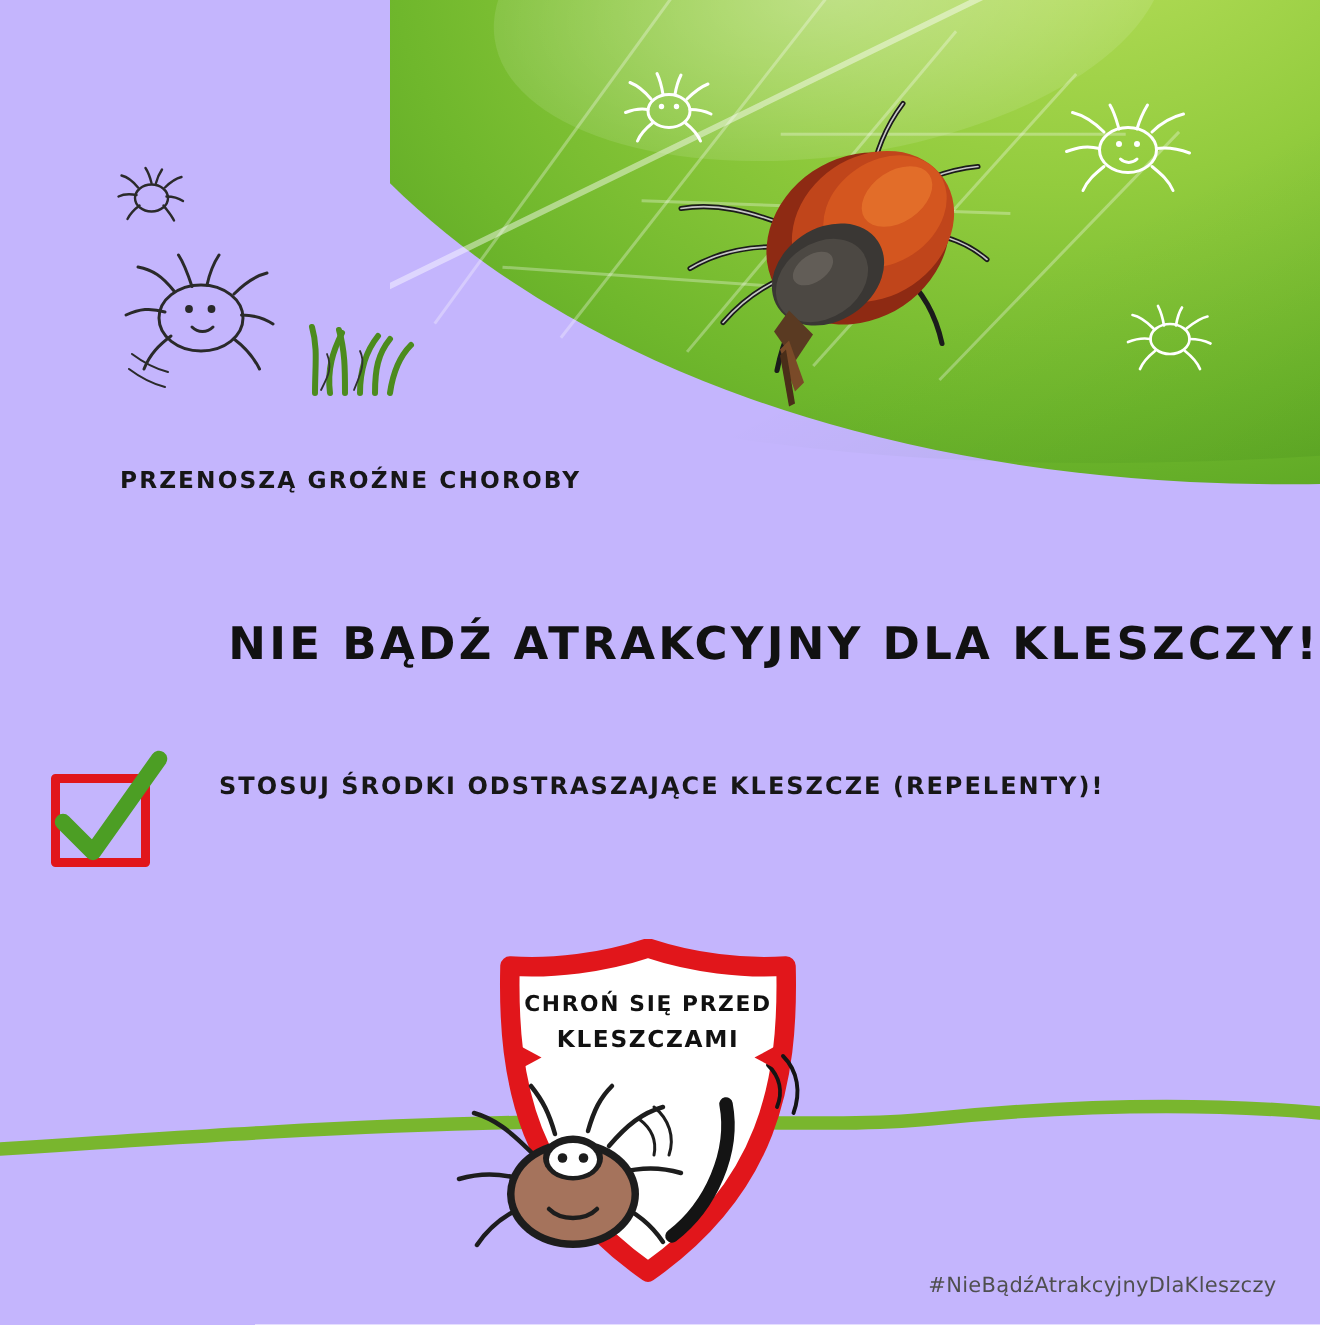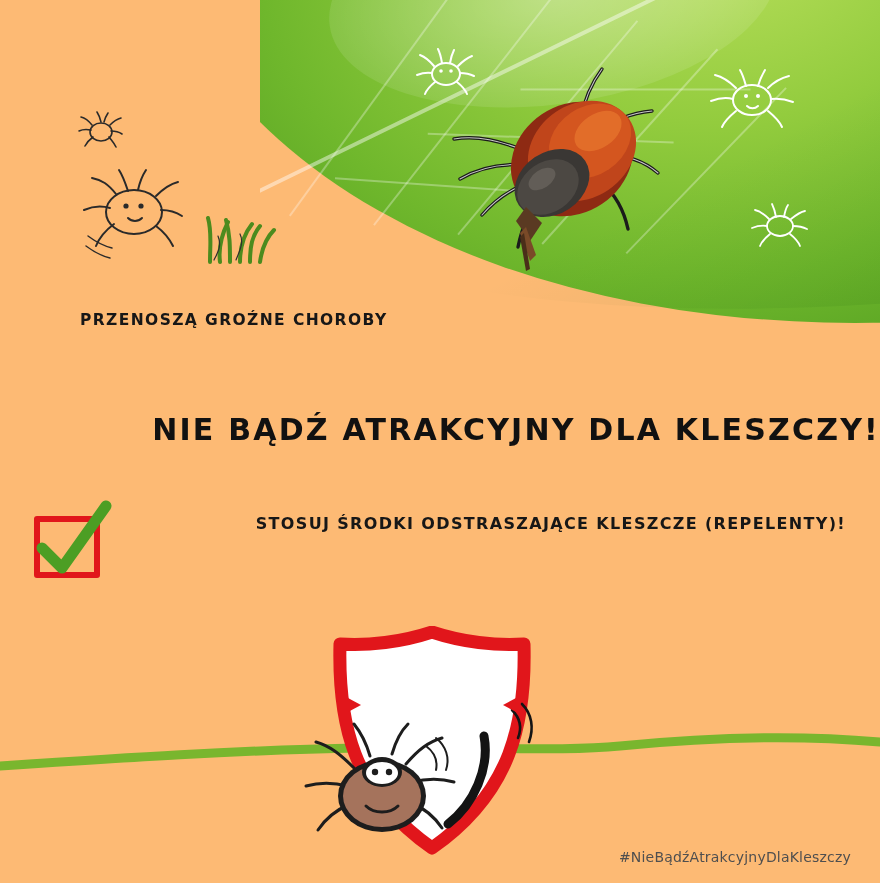--- a/index.html
+++ b/index.html
@@ -7,21 +7,21 @@
     padding: 0;
     background: #ffffff;
   }
   body {
     font-family: "DejaVu Sans", sans-serif;
   }
   #poster {
     position: relative;
     width: 880px;
     height: 883px;
-    background: #fdba74;
+    background: #c4b5fd;
     overflow: hidden;
   }
 
   
   .leaf-wrap {
     position: absolute;
     top: 0;
     right: 0;
     width: 620px;
     height: 330px;
@@ -146,21 +146,20 @@
     color: #171717;
     font-weight: 700;
     letter-spacing: 1.2px;
     text-transform: uppercase;
     line-height: 1.72;
     font-size: 15px;
   }
   .advice-text .line1 {
     font-size: 16px;
     letter-spacing: 1.35px;
-    text-align: right;
   }
 
   
   .green-stripe {
     position: absolute;
     left: 0;
     top: 700px;
     width: 880px;
     height: 120px;
     pointer-events: none;
@@ -415,20 +414,24 @@
 
   <div class="shield">
     <svg width="232" height="230" viewBox="0 0 232 230">
       <path d="M116,6 C86,16 52,20 24,18 C22,96 36,166 116,222 C196,166 210,96 208,18 C180,20 146,16 116,6 Z" fill="#ffffff" stroke="#e1161b" stroke-width="13" stroke-linejoin="round"></path>
       <path d="M168,110 C174,142 158,178 132,198" stroke="#141414" stroke-width="9" fill="none" stroke-linecap="round"></path>
       <g stroke="#141414" stroke-width="2.6" fill="none" stroke-linecap="round">
         <path d="M196,84 C204,92 206,102 202,112"></path>
         <path d="M206,78 C216,88 218,102 213,116"></path>
       </g>
     </svg>
+    <div class="shield-text">
+      <div class="l1">CHROŃ SIĘ PRZED</div>
+      <div class="l2">KLESZCZAMI</div>
+    </div>
     <div class="arrow-l"></div>
     <div class="arrow-r"></div>
   </div>
 
   <div class="cartoon-tick">
     <svg width="190" height="150" viewBox="0 0 190 150">
       <g stroke="#1d1d1d" stroke-width="3" fill="none" stroke-linecap="round">
         <path d="M66,56 C52,42 42,34 28,30"></path>
         <path d="M60,74 C44,70 32,70 18,74"></path>
         <path d="M62,92 C48,98 38,106 30,118"></path>

